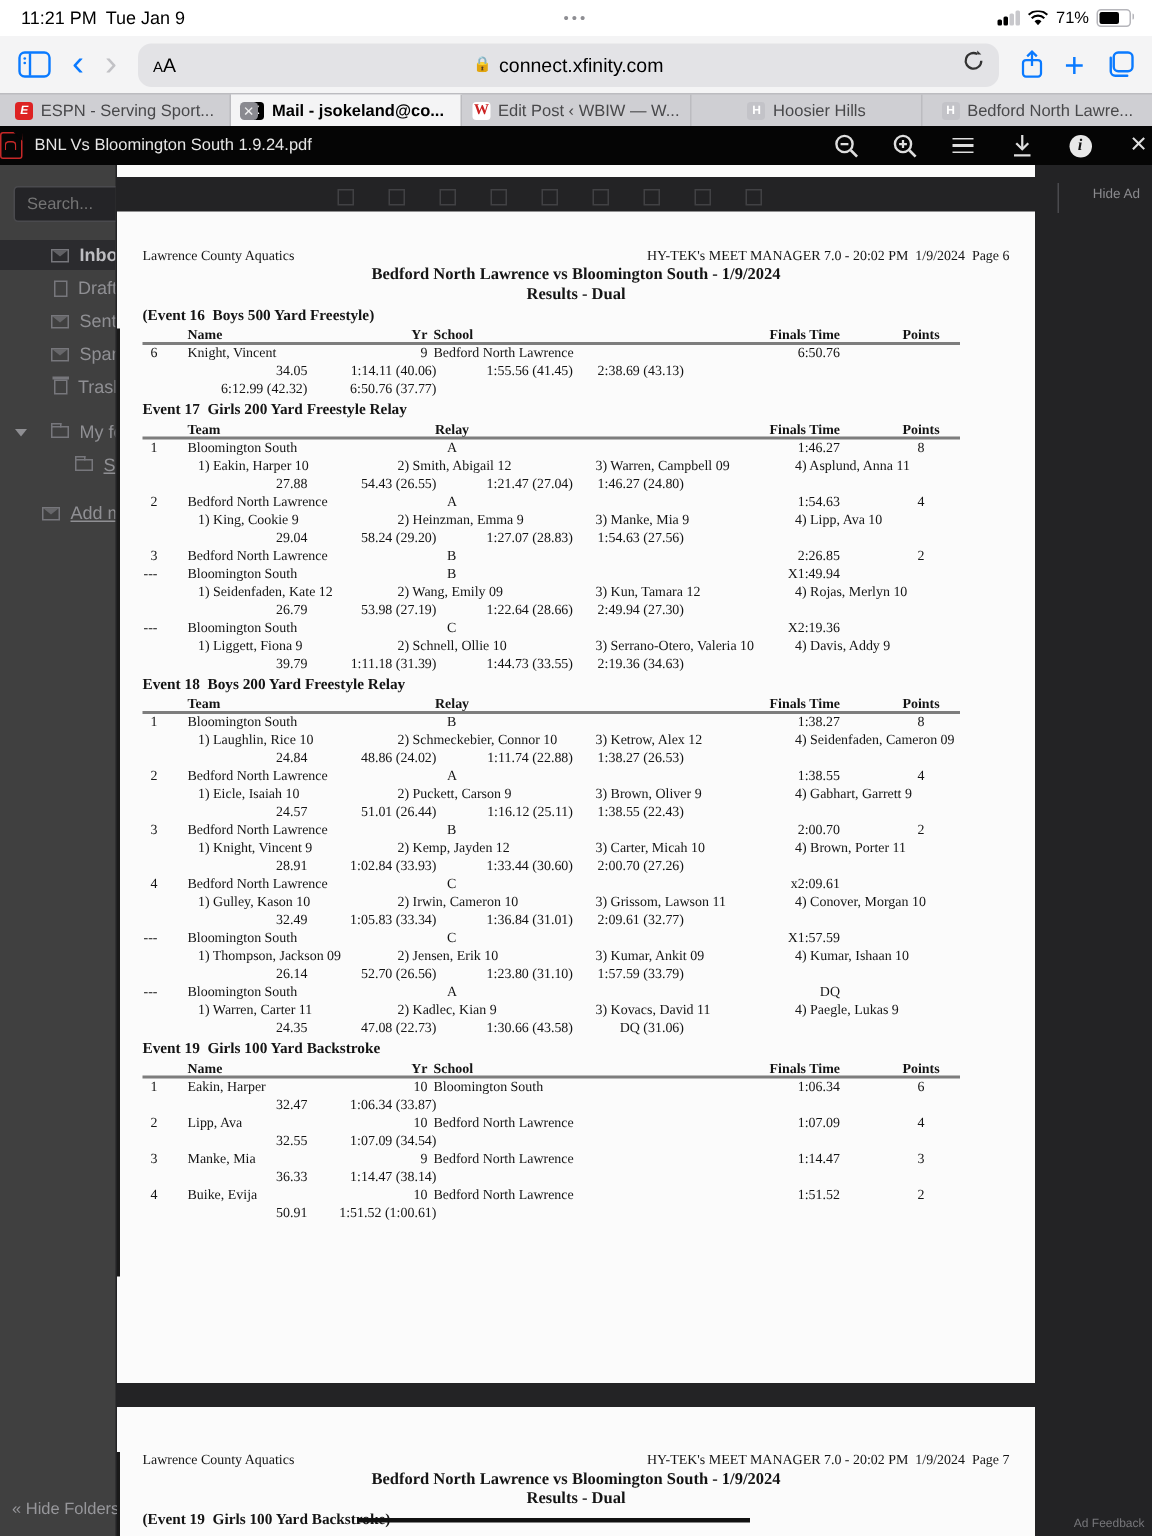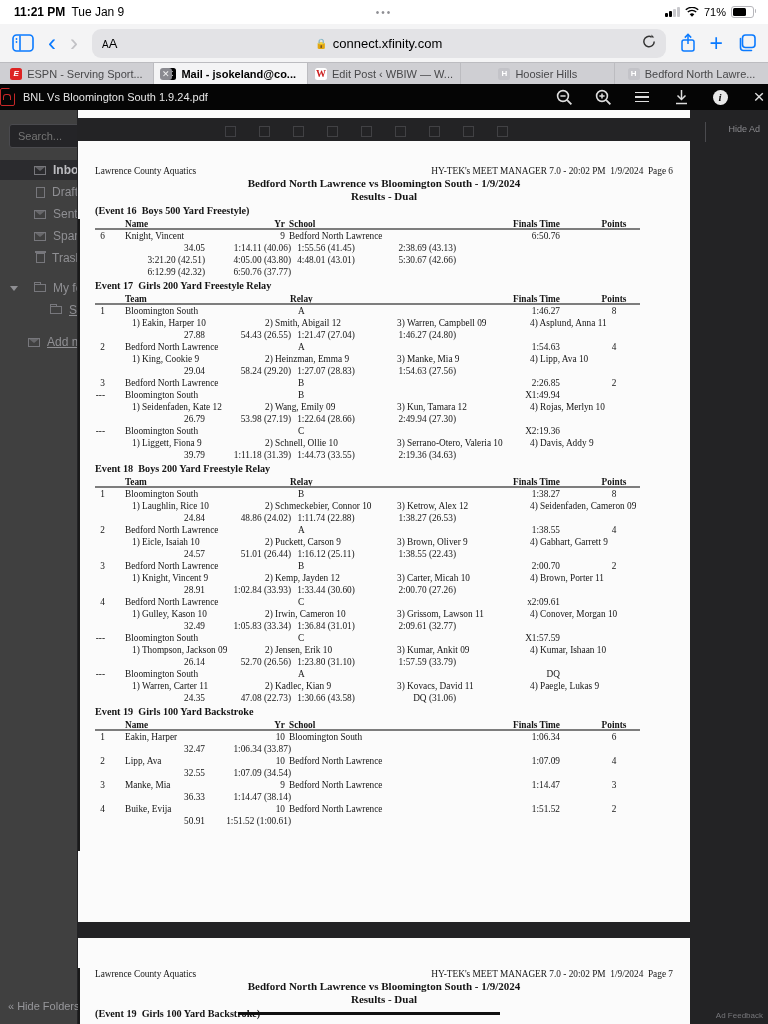--- a/index.html
+++ b/index.html
@@ -1,20 +1,20 @@
 <!DOCTYPE html>
 <html><head>
 <meta charset="utf-8">
 <style>
   html,body{margin:0;padding:0;}
   body{width:768px;height:1024px;overflow:hidden;background:#222;font-family:"Liberation Sans",sans-serif;-webkit-font-smoothing:antialiased;position:relative;}
   
   .statusbar{position:absolute;top:0;left:0;right:0;height:24px;background:#fff;display:flex;align-items:center;justify-content:space-between;padding:0 14px;box-sizing:border-box;}
   .sb-left{font-size:12px;color:#000;}
-  .sb-left .time{font-weight:bold;}
+  .sb-left .time{font-weight:normal;}
   .sb-left .date{margin-left:6px;}
   .sb-center{position:absolute;left:50%;transform:translateX(-50%);color:#8e8e93;font-size:10px;letter-spacing:2px;}
   .sb-right{display:flex;align-items:center;gap:5px;}
   .sig{display:flex;align-items:flex-end;gap:1.5px;height:10px;}
   .sig i{display:block;width:2.5px;border-radius:1px;}
   .sig i:nth-child(1){height:4px;background:#000;}
   .sig i:nth-child(2){height:6px;background:#000;}
   .sig i:nth-child(3){height:8px;background:#c8c8cc;}
   .sig i:nth-child(4){height:10px;background:#c8c8cc;}
   .battpct{font-size:11px;color:#000;}
@@ -94,21 +94,21 @@
   .c-name{left:47px;}
   .c-yr{left:160px;width:47px;text-align:right;}
   .c-school{left:211px;}
   .c-relay{left:220px;}
   .c-relayhdr{left:212px;}
   .c-finals{left:380px;width:102px;text-align:right;}
   .c-points{left:506px;width:60px;text-align:center;}
   .c-sw0{left:54px;} .c-sw1{left:187px;} .c-sw2{left:319px;} .c-sw3{left:452px;}
   .c-sp0{left:37px;width:90px;text-align:right;}
   .c-sp1{left:123px;width:90px;text-align:right;}
-  .c-sp2{left:207px;width:82px;text-align:center;}
+  .c-sp2{left:207px;width:97px;text-align:right;}
   .c-sp3{left:288px;width:90px;text-align:right;}
   .c-hleft{left:17px;}
   .c-hright{left:212px;width:383px;text-align:right;}
   .strikebar{position:absolute;left:160px;top:6px;width:262px;height:3px;background:#111;}
 </style>
 </head>
 <body>
 
 <div class="statusbar">
   <div class="sb-left">
@@ -295,21 +295,20 @@
   <div class="page page-sliver"></div>
   <div class="page page6" id="pg0">
     <div class="scanline" style="top:78px;height:632px;"></div>
   <div class="row"><span class="c-hleft">Lawrence County Aquatics</span><span class="c-hright">HY-TEK's MEET MANAGER 7.0 - 20:02 PM  1/9/2024  Page 6</span></div>
       <div class="row trow">Bedford North Lawrence vs Bloomington South - 1/9/2024</div>
       <div class="row trow">Results - Dual</div>
       <div class="row etitle"><span class="">(Event 16  Boys 500 Yard Freestyle)</span></div>
       <div class="row hdr"><span class="c-name">Name</span><span class="c-yr">Yr</span><span class="c-school">School</span><span class="c-finals">Finals Time</span><span class="c-points">Points</span><div class="rule"></div></div>
       <div class="row"><span class="c-place">6</span><span class="c-name">Knight, Vincent</span><span class="c-yr">9</span><span class="c-school">Bedford North Lawrence</span><span class="c-finals">6:50.76</span><span class="c-points"></span></div>
       <div class="row"><span class="c-sp0">34.05</span><span class="c-sp1">1:14.11 (40.06)</span><span class="c-sp2">1:55.56 (41.45)</span><span class="c-sp3">2:38.69 (43.13)</span></div>
-      <div class="row"><span class="c-sp0">3:21.20 (42.51)</span><span class="c-sp1">4:05.00 (43.80)</span><span class="c-sp2">4:48.01 (43.01)</span><span class="c-sp3">5:30.67 (42.66)</span></div>
       <div class="row"><span class="c-sp0">6:12.99 (42.32)</span><span class="c-sp1">6:50.76 (37.77)</span></div>
       <div class="row etitle"><span class="">Event 17  Girls 200 Yard Freestyle Relay</span></div>
       <div class="row hdr"><span class="c-name">Team</span><span class="c-relayhdr">Relay</span><span class="c-finals">Finals Time</span><span class="c-points">Points</span><div class="rule"></div></div>
       <div class="row"><span class="c-place">1</span><span class="c-name">Bloomington South</span><span class="c-relay">A</span><span class="c-finals">1:46.27</span><span class="c-points">8</span></div>
       <div class="row"><span class="c-sw0">1) Eakin, Harper 10</span><span class="c-sw1">2) Smith, Abigail 12</span><span class="c-sw2">3) Warren, Campbell 09</span><span class="c-sw3">4) Asplund, Anna 11</span></div>
       <div class="row"><span class="c-sp0">27.88</span><span class="c-sp1">54.43 (26.55)</span><span class="c-sp2">1:21.47 (27.04)</span><span class="c-sp3">1:46.27 (24.80)</span></div>
       <div class="row"><span class="c-place">2</span><span class="c-name">Bedford North Lawrence</span><span class="c-relay">A</span><span class="c-finals">1:54.63</span><span class="c-points">4</span></div>
       <div class="row"><span class="c-sw0">1) King, Cookie 9</span><span class="c-sw1">2) Heinzman, Emma 9</span><span class="c-sw2">3) Manke, Mia 9</span><span class="c-sw3">4) Lipp, Ava 10</span></div>
       <div class="row"><span class="c-sp0">29.04</span><span class="c-sp1">58.24 (29.20)</span><span class="c-sp2">1:27.07 (28.83)</span><span class="c-sp3">1:54.63 (27.56)</span></div>
       <div class="row"><span class="c-place">3</span><span class="c-name">Bedford North Lawrence</span><span class="c-relay">B</span><span class="c-finals">2:26.85</span><span class="c-points">2</span></div>

